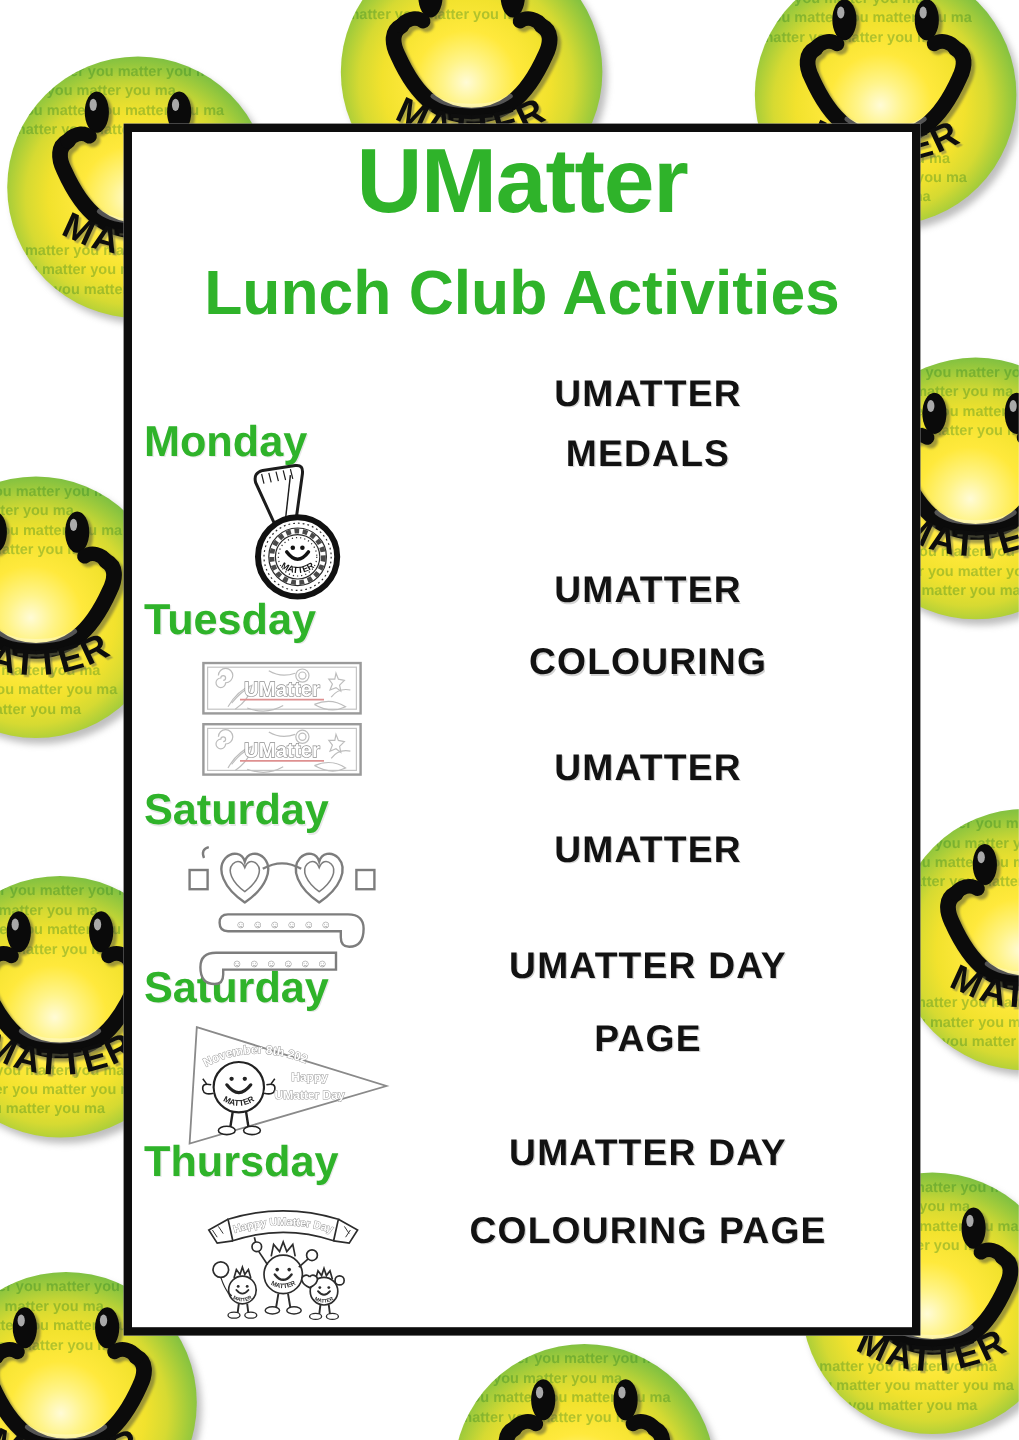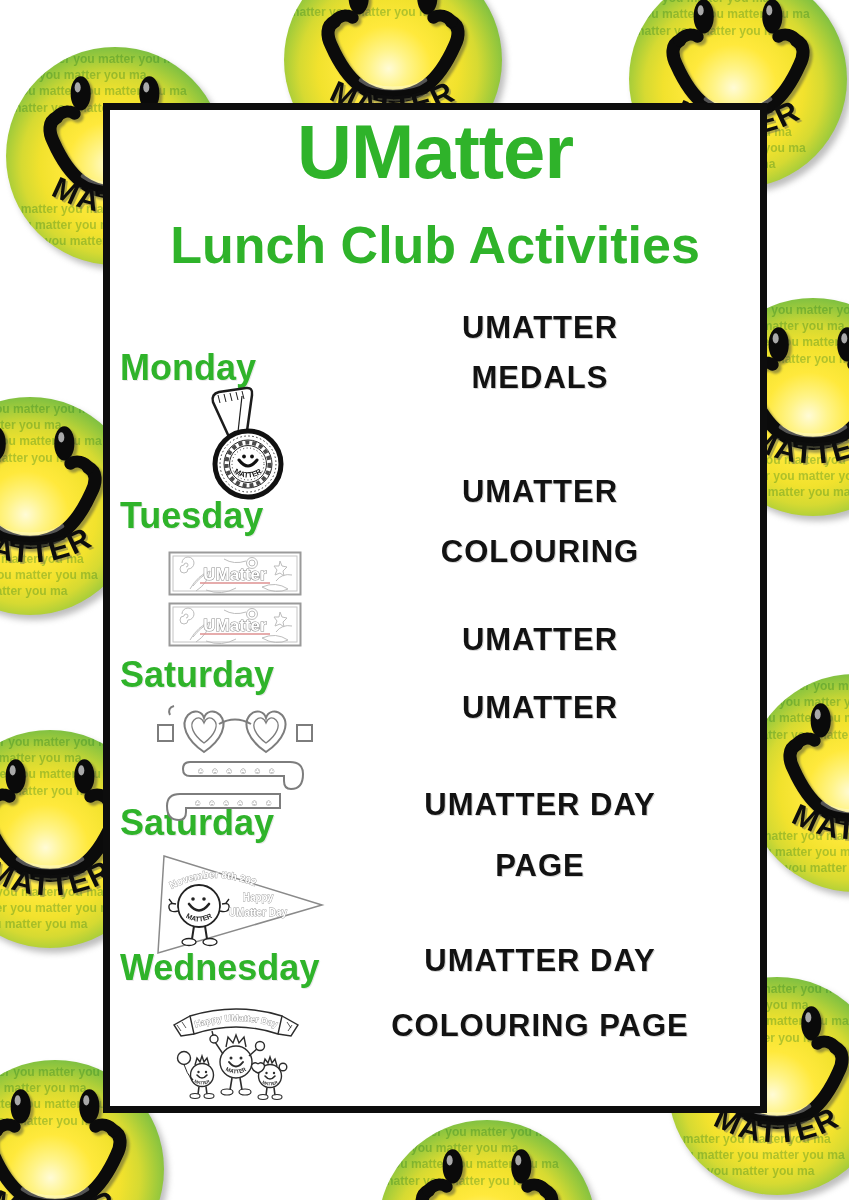--- a/index.html
+++ b/index.html
@@ -136,21 +136,21 @@
 
 <div class="card"></div>
 
 <div class="abs title">UMatter</div>
 <div class="abs subtitle">Lunch Club Activities</div>
 
 <div class="abs day" style="top:349px">Monday</div>
 <div class="abs day" style="top:497px">Tuesday</div>
 <div class="abs day" style="top:656px">Saturday</div>
 <div class="abs day" style="top:804px">Saturday</div>
-<div class="abs day" style="top:949px">Wednesday</div>
+<div class="abs day" style="top:949px">Thursday</div>
 
 <div class="abs act" style="top:312px">UMATTER</div>
 <div class="abs act" style="top:362px">MEDALS</div>
 <div class="abs act" style="top:476px">UMATTER</div>
 <div class="abs act" style="top:536px">COLOURING</div>
 <div class="abs act" style="top:624px">UMATTER</div>
 <div class="abs act" style="top:692px">UMATTER</div>
 <div class="abs act" style="top:789px">UMATTER DAY</div>
 <div class="abs act" style="top:850px">PAGE</div>
 <div class="abs act" style="top:945px">UMATTER DAY</div>

